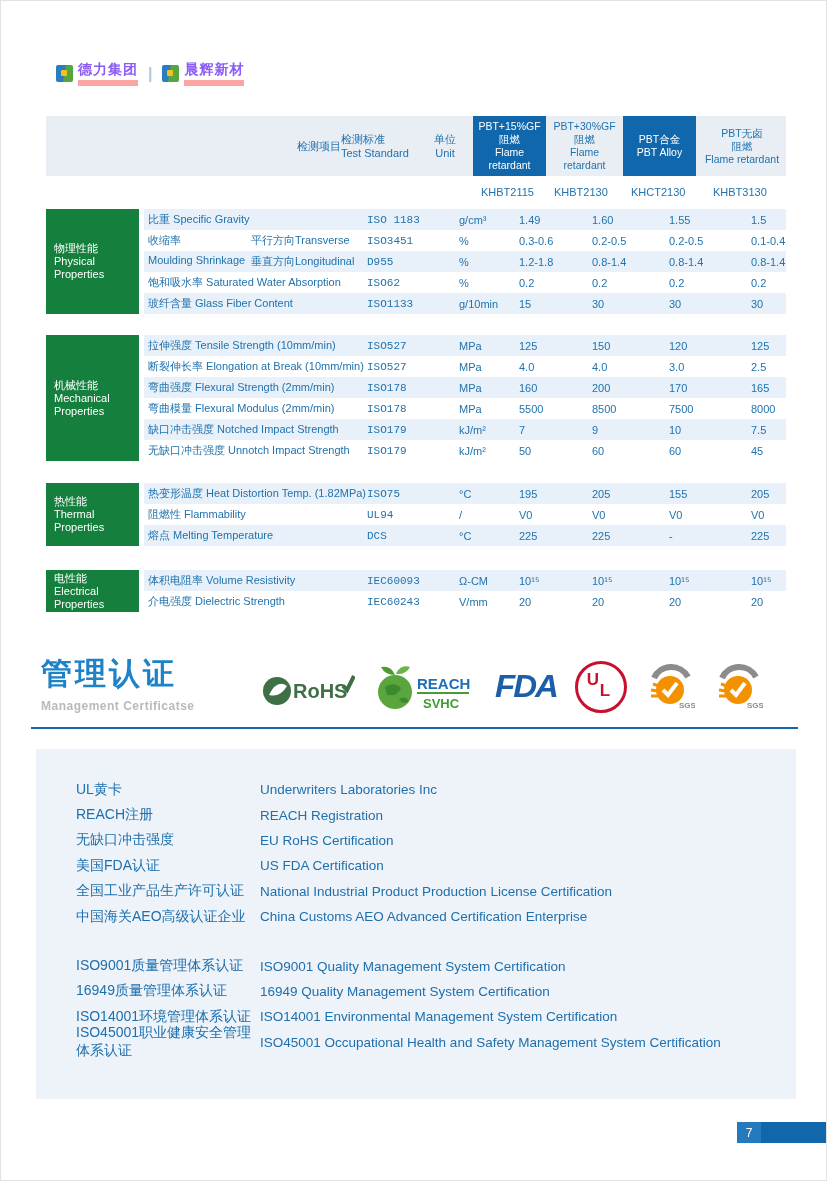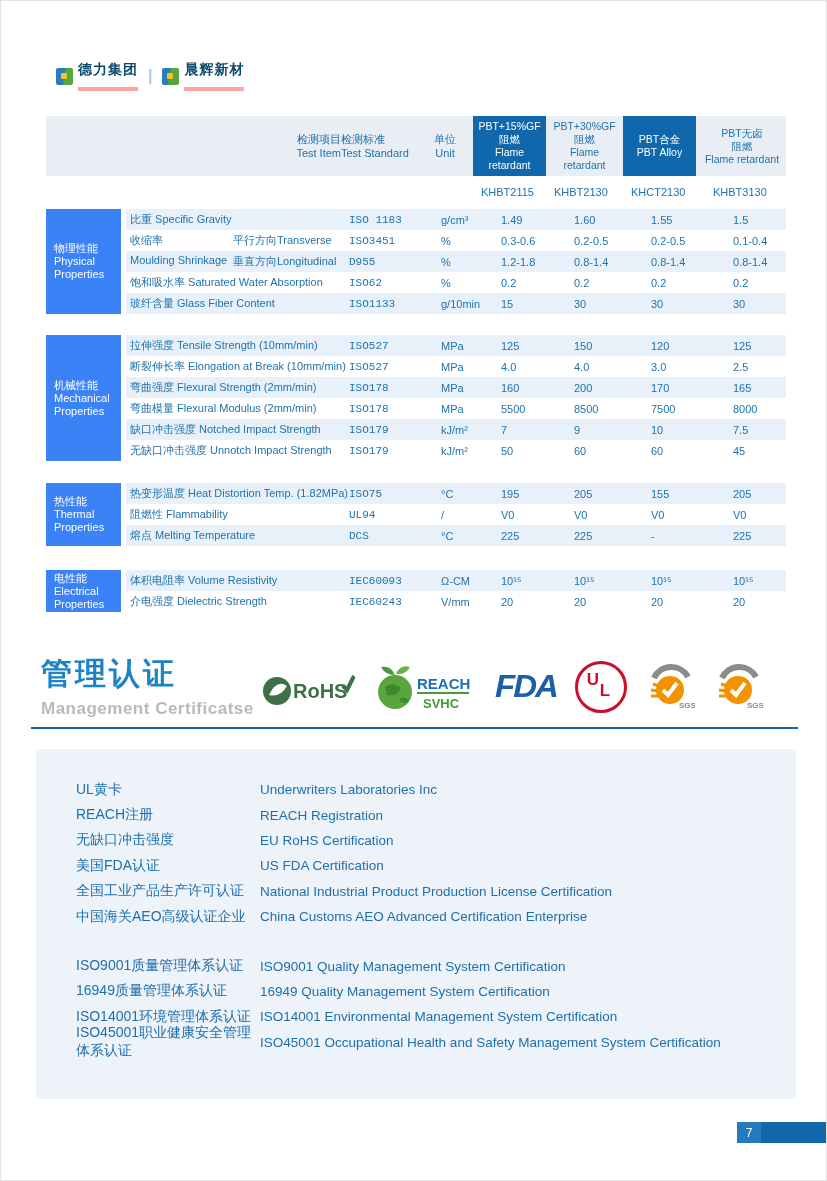--- a/index.html
+++ b/index.html
@@ -4,57 +4,57 @@
 <style>
   html,body{margin:0;padding:0;background:#fff;}
   body{font-family:"Liberation Sans","DejaVu Sans",sans-serif;}
   .page{position:relative;width:827px;height:1181px;background:#fff;border:1px solid #e3e3e3;box-sizing:border-box;overflow:hidden;}
 
   
   .brand{position:absolute;left:55px;top:60px;display:flex;align-items:center;gap:10px;}
   .brand .logo{display:flex;align-items:center;gap:5px;}
   .brand .mark{position:relative;width:17px;height:17px;border-radius:2px;background:linear-gradient(100deg,#2b7bc0 0 46%,#54a63e 54% 100%);}
   .brand .mark i{position:absolute;left:5px;top:5px;width:6px;height:6px;background:#f5c21b;border-radius:1px;}
-  .brand .bname{font-size:14px;font-weight:bold;color:#0c4a6e;border-bottom:4px solid #fca5a5;padding-bottom:8px;letter-spacing:1px;}
+  .brand .bname{font-size:14px;font-weight:bold;color:#8b5cf6;border-bottom:6px solid #fca5a5;padding-bottom:1px;letter-spacing:1px;}
   .brand .sep{color:#a9c9e4;font-size:16px;font-weight:bold;}
 
   
   .tbl{position:absolute;left:45px;top:115px;width:740px;color:#2173ae;font-size:11px;}
   .band{position:relative;height:60px;background:#e9eef4;}
   .h-block{position:absolute;display:flex;flex-direction:column;justify-content:center;height:60px;line-height:14px;}
   .h-item{left:0;width:295px;text-align:right;}
   .h-std{left:295px;width:78px;}
   .h-unit{left:374px;width:50px;text-align:center;}
   .mat{position:absolute;top:0;height:60px;display:flex;flex-direction:column;justify-content:center;text-align:center;line-height:13px;font-size:10.5px;}
   .mat.dark{background:#1067ab;color:#fff;}
   .grades{position:relative;height:33px;}
   .grades span{position:absolute;top:10px;}
   .section{display:flex;margin-bottom:0;}
-  .cat{width:75px;background:#3b82f6;color:#fff;display:flex;flex-direction:column;justify-content:center;padding-left:8px;box-sizing:border-box;line-height:13px;font-size:11px;}
+  .cat{width:93px;background:#15803d;color:#fff;display:flex;flex-direction:column;justify-content:center;padding-left:8px;box-sizing:border-box;line-height:13px;font-size:11px;}
   .cat .en{white-space:pre-line;}
   .rows{margin-left:5px;flex:1;}
   .trow{display:flex;height:21px;align-items:center;}
   .trow.alt{background:#e8f1f9;}
   .c{box-sizing:border-box;overflow:hidden;white-space:nowrap;}
   .c.lbl{width:223px;padding-left:4px;display:flex;}
   .c.lbl .main{flex:0 0 103px;}
   .c.std{width:72px;font-family:Liberation Mono, monospace;}
   .c.unit{width:60px;margin-left:20px;}
   .c.val{width:73px;}
   .c.v2{width:77px;}
   .c.v3{width:82px;}
   .c.v4{flex:1;}
   .gap{height:21px;}
   .gap2{height:22px;}
   .gap3{height:24px;}
 
   
   .mgmt-title{position:absolute;left:40px;top:652px;}
   .mgmt-title .zh{font-size:31px;font-weight:bold;color:#1d83c9;letter-spacing:3px;}
-  .mgmt-title .en{font-size:17px;font-weight:bold;color:#b7babd;margin-top:4px;letter-spacing:0.5px;}
+  .mgmt-title .en{font-size:12px;font-weight:bold;color:#b7babd;margin-top:4px;letter-spacing:0.5px;}
   .rule{position:absolute;left:30px;top:726px;width:767px;height:2px;background:#1268ae;}
 
   .logos{position:absolute;left:258px;top:660px;display:flex;align-items:center;gap:18px;}
   .fda{font-size:33px;font-weight:900;font-style:italic;color:#1c5fa8;letter-spacing:-2px;transform:scaleY(0.95);}
   .ul-badge{width:46px;height:46px;border:3px solid #c8102e;border-radius:50%;position:relative;color:#c8102e;font-weight:900;}
   .ul-badge .u{position:absolute;left:9px;top:6px;font-size:17px;}
   .ul-badge .l{position:absolute;left:22px;top:17px;font-size:17px;}
 
   
   .panel{position:absolute;left:35px;top:748px;width:760px;height:350px;background:#edf3f9;}
@@ -88,21 +88,20 @@
           <i></i>
         </span>
       <span class="bname">晨辉新材</span>
     </div>
   </div>
 
   <div class="tbl">
     <div class="band">
       <div class="h-block h-item">
         <span>检测项目</span>
-        <span>Test Item</span>
       </div>
       <div class="h-block h-std">
         <span>检测标准</span>
         <span>Test Standard</span>
       </div>
       <div class="h-block h-unit">
         <span>单位</span>
         <span>Unit</span>
       </div>
       <div id="mat-boxes">

